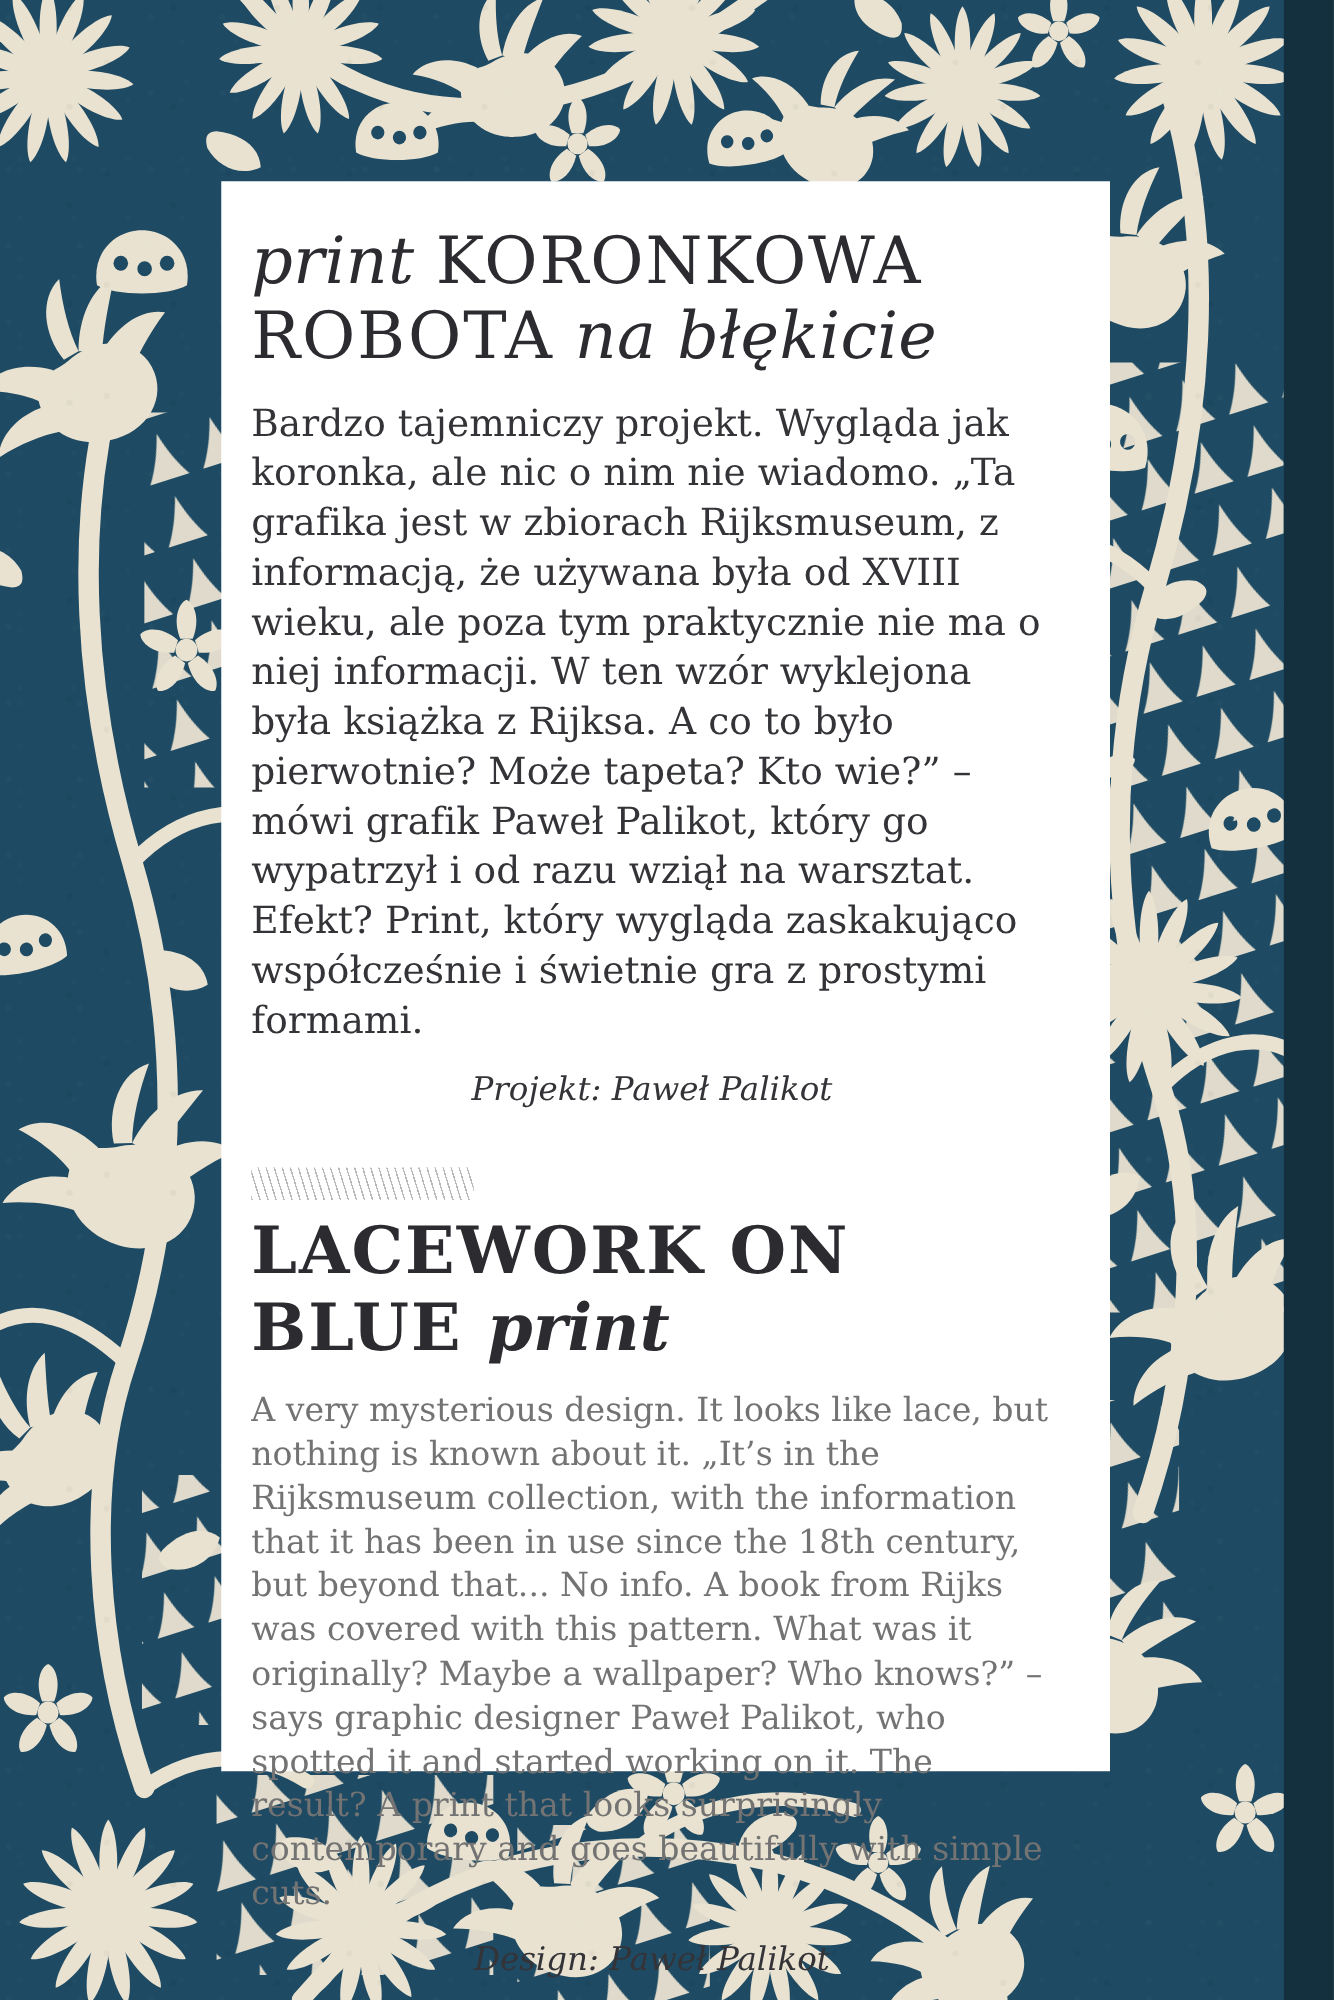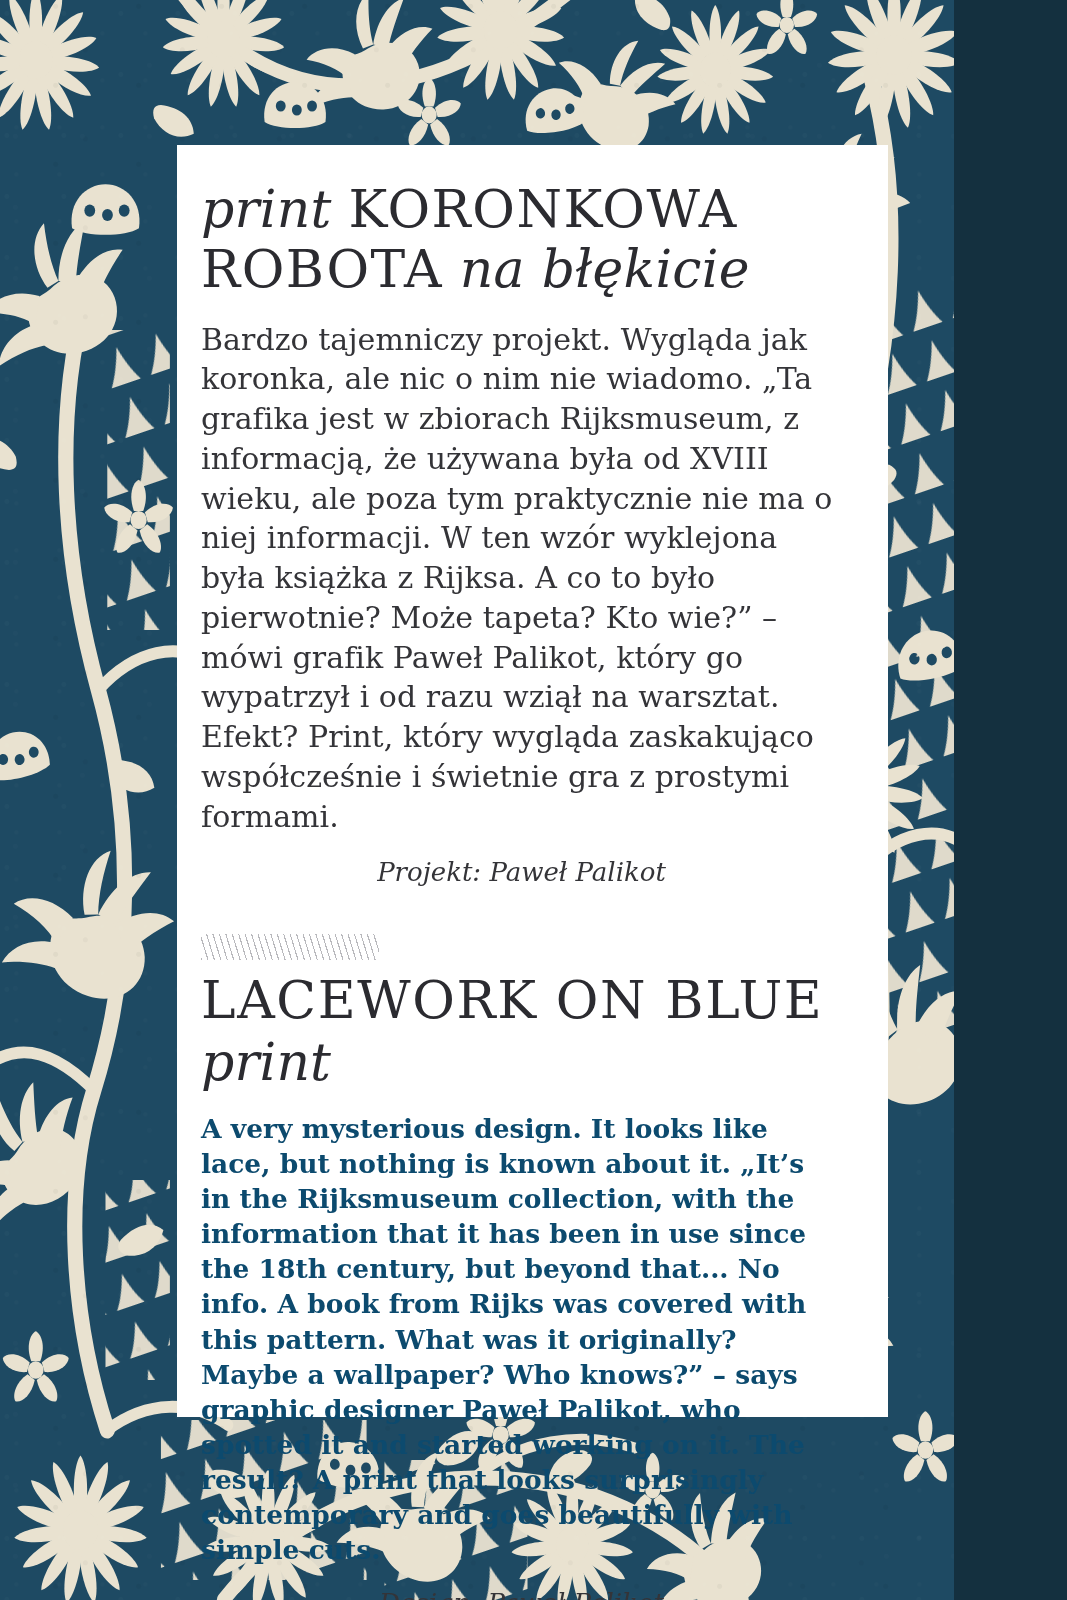--- a/index.html
+++ b/index.html
@@ -3,26 +3,25 @@
 <meta charset="utf-8">
 <title>Lacework on Blue</title>
 <style>
   html, body {
     margin: 0;
     padding: 0;
     background: #14303f;
   }
   .page {
     position: relative;
-    width: 942px;
+    width: 1027px;
     height: 1600px;
     overflow: hidden;
     background: #1e4a63;
     font-family: "DejaVu Serif", "Liberation Serif", serif;
-    padding-left: 12px;
   }
 
   
   .bg-layer {
     position: absolute;
     inset: 0;
     width: 100%;
     height: 100%;
     display: block;
   }
@@ -96,34 +95,33 @@
       #b9b9bd 0px, #b9b9bd 1.1px,
       rgba(255,255,255,0) 1.1px, rgba(255,255,255,0) 6.15px
     );
   }
 
   .headline-en {
     margin: 0;
     color: #2b2b30;
     font-size: 52px;
     line-height: 1.18;
-    font-weight: 400;
+    font-weight: 700;
     letter-spacing: 1.6px;
   }
   .headline-en .it {
     font-style: italic;
     letter-spacing: .2px;
   }
 
   .body-copy-en {
     margin: 18px 0 0 0;
-    color: #0c4a6e;
+    color: #737373;
     font-size: 26.5px;
     line-height: 1.325;
-    font-weight: bold;
   }
 
   .credit-en { }
 </style>
 </head>
 <body>
 
 <div class="page">
 
   <svg class="bg-layer" viewBox="0 0 1067 1600" preserveAspectRatio="none" aria-hidden="true">

